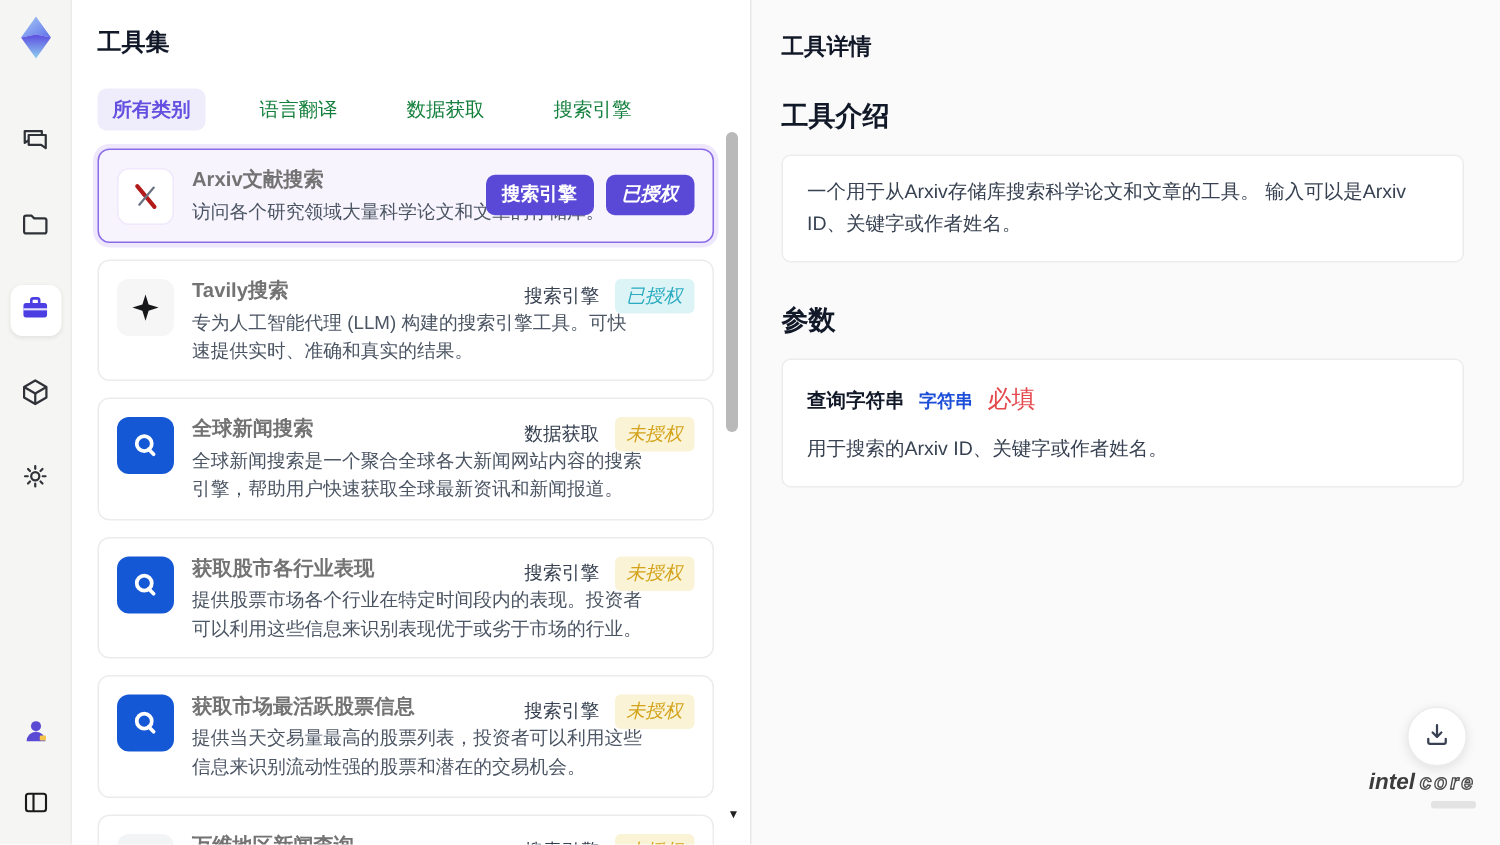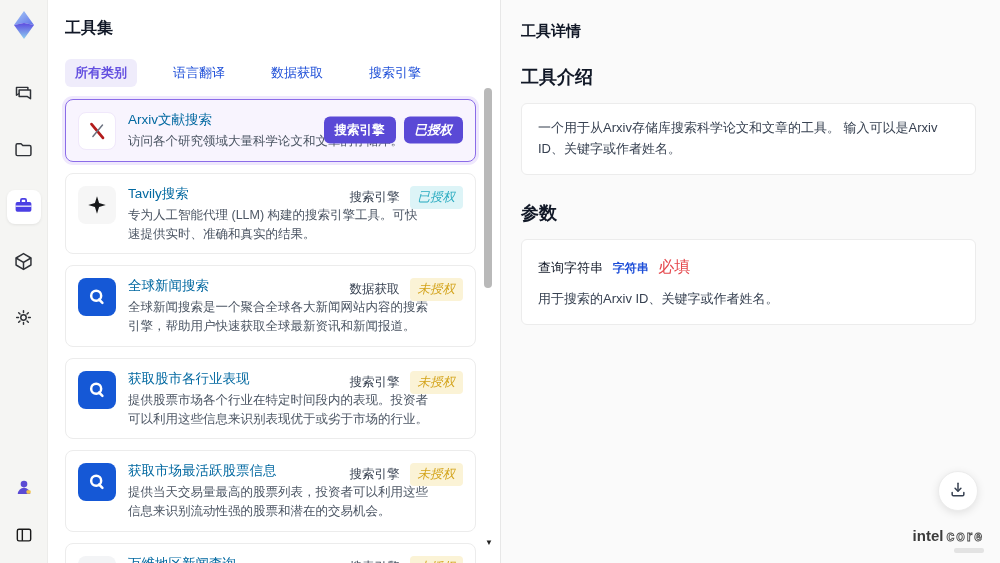--- a/index.html
+++ b/index.html
@@ -26,37 +26,37 @@
   .side-bottom { margin-top:auto; display:flex; flex-direction:column; gap:14px; align-items:center; }
 
   
   .list-panel {
     width:452px; flex-shrink:0; background:#ffffff; padding:18px 24px 0 17px;
     position:relative; height:100%;
   }
   .page-title { font-size:16px; font-weight:700; color:#111827; margin-bottom:20px; }
   .tabs { display:flex; gap:26px; margin-bottom:12px; align-items:center; }
   .tab {
-    border:none; background:transparent; font-size:13px; color:#1d4ed8; cursor:pointer;
+    border:none; background:transparent; font-size:13px; color:#15803d; cursor:pointer;
     padding:5px 10px; border-radius:6px; font-family:inherit;
   }
   .tab.active { background:#efecfb; color:#6450e0; font-weight:700; }
 
   .cards { display:flex; flex-direction:column; gap:11px; }
   .card {
     position:relative; background:#ffffff; border:1px solid #ececec; border-radius:8px;
     padding:10px 12px; display:flex; gap:12px; min-height:56px;
   }
   .card.selected { background:#f8f4fe; border:1.5px solid #8b6ce8; box-shadow:0 0 0 3px #efe8fd; }
   .card-icon {
     width:38px; height:38px; border-radius:8px; flex-shrink:0;
     display:flex; align-items:center; justify-content:center; margin-top:2px;
   }
   .card-body { flex:1; min-width:0; }
-  .card-title { font-size:13.5px; font-weight:400; color:#0369a1; line-height:20px; }
+  .card-title { font-size:13.5px; font-weight:700; color:#737373; line-height:20px; }
   .card-desc { font-size:12.5px; color:#4b5563; line-height:1.5; max-width:302px; margin-top:2px; }
   .card-tags { position:absolute; top:12px; right:12px; display:flex; gap:10px; align-items:center; }
   .card.selected .card-tags { top:50%; transform:translateY(-50%); gap:8px; }
   .tag-category { font-size:12.5px; color:#374151; }
   .tag-auth { font-size:12.5px; padding:3px 8px; border-radius:4px;font-style:italic; }
   .tag-auth.authorized { background:#ddf4f7; color:#2aabc0; }
   .tag-auth.unauthorized { background:#fbf3d6; color:#d3a31a; }
   .card.selected .tag-category, .card.selected .tag-auth {
     background:#5a49d6; color:#ffffff; font-weight:700; font-size:12.5px;
     padding:5px 11px; border-radius:6px;
@@ -72,32 +72,32 @@
     flex:1; background:#fafafa; border-left:1px solid #e7e7e7; height:100%;
     padding:22px 24px 0 20px; position:relative;
   }
   .details-title { font-size:15px; font-weight:700; color:#111827; margin-bottom:24px; }
   .section-heading { font-size:18px; font-weight:700; color:#111827; margin-bottom:14px; }
   .detail-box {
     background:#ffffff; border:1px solid #ececec; border-radius:6px;
     padding:14px 16px; font-size:13px; color:#374151; margin-bottom:26px; line-height:1.6;
   }
   .param-head { margin-bottom:10px; }
-  .param-name { font-size:13px; font-weight:400; color:#111827; }
+  .param-name { font-size:13px; font-weight:700; color:#111827; }
   .param-type { font-size:12px; color:#1d4ed8; margin-left:6px;font-weight:bold; }
   .param-required { font-size:16px; color:#e5484d; margin-left:6px;margin-top:12px; }
   .param-desc { font-size:13px; color:#374151; }
 
   
   .download-fab {
     position:absolute; right:22px; bottom:52px; width:40px; height:40px; border-radius:50%;
     background:#ffffff; border:1px solid #ececec; box-shadow:0 2px 8px rgba(0,0,0,.10);
     display:flex; align-items:center; justify-content:center; cursor:pointer;
   }
-  .intel-logo { position:absolute; right:16px; bottom:10px; text-align:left; line-height:1; }
+  .intel-logo { position:absolute; right:16px; bottom:24px; text-align:left; line-height:1;font-style:italic; }
   .intel-word { font-size:15px; font-weight:700; color:#3c3c3c; letter-spacing:0; }
   .core-word {
     font-size:14px; font-weight:700; letter-spacing:2px; color:transparent;
     -webkit-text-stroke:0.9px #4a4a4a; margin-left:3px;
   }
   .intel-sub { width:30px; height:5px; background:#e3e3e3; border-radius:2px; margin:4px 0 0 auto; }
 </style>
 </head>
 <body>
 

